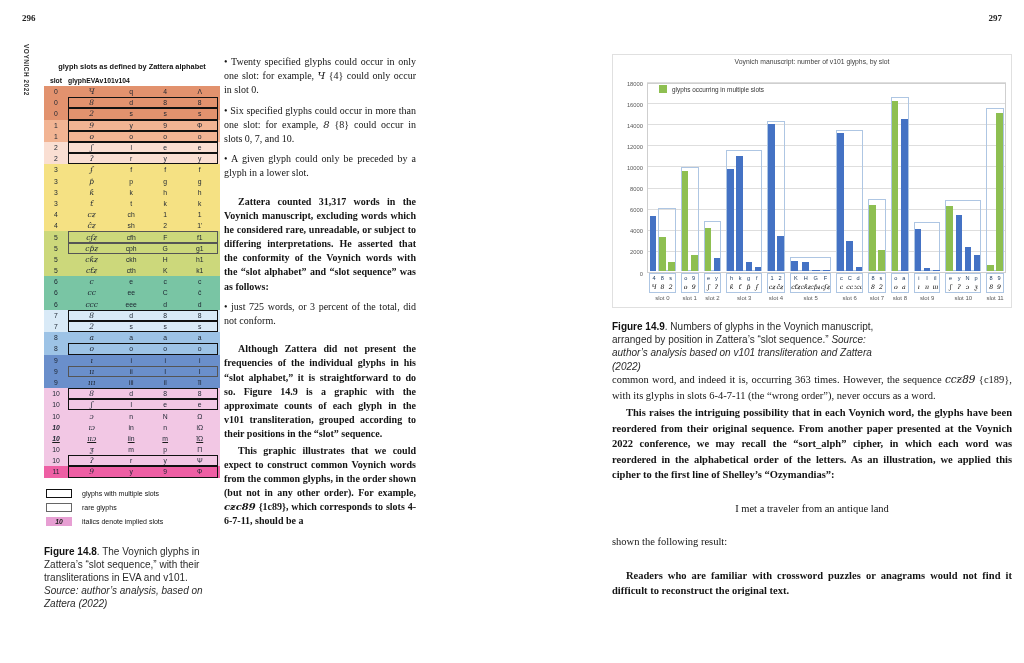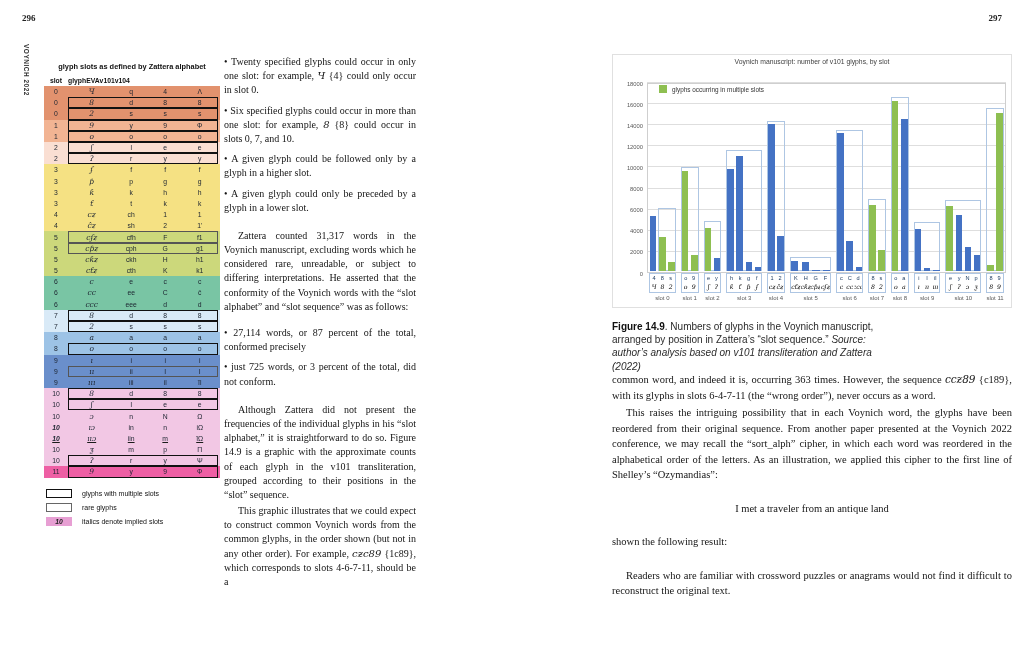--- a/index.html
+++ b/index.html
@@ -38,21 +38,21 @@
   .leg-label{font-size:7px;color:#111;}
   .caption{font-size:10px;color:#2b2b2b;line-height:1.32;}
   .caption b{color:#111;}
   .caption i{font-style:italic;}
   #caption-148{margin-top:16px;width:176px;}
 
   
   #left-column{left:224px;top:55px;width:192px;font-family:"Liberation Serif", serif;
                font-size:10px;line-height:1.42;text-align:justify;color:#141414;}
   #left-column p{margin:0;}
-  .indent{text-indent:14px;}
+  .indent{text-indent:14px;font-weight:bold;}
   .voy{font-family:"DejaVu Serif", serif;font-style:italic;}
 
   
   #chart{left:612px;top:54px;width:400px;height:254px;border:1px solid #e0e0e0;background:#fff;box-sizing:border-box;}
   .ch-title{height:13px;font-size:6.8px;color:#3f3f3f;text-align:center;padding-top:3px;}
   .ch-body{position:relative;height:236px;}
   .gridline{position:absolute;left:34px;right:5px;height:1px;background:#dedede;}
   .gridline.zero{background:#9c9c9c;}
   .plot-frame{position:absolute;left:34px;right:5px;border:1px solid #cfcfcf;box-sizing:border-box;}
   .ylab{position:absolute;left:0;width:30px;text-align:right;font-size:5.8px;color:#595959;}
@@ -416,29 +416,30 @@
       </div>
       <div class="leg-row">
         <div class="leg-box leg-rare"></div>
         <span class="leg-label">rare glyphs</span>
       </div>
       <div class="leg-row">
         <div class="leg-box leg-implied">10</div>
         <span class="leg-label">italics denote implied slots</span>
       </div>
     </div>
+  <div id="caption-148" class="caption">
+    <b>Figure 14.8</b><span>. The Voynich glyphs in Zattera’s “slot sequence,” with their transliterations in EVA and v101. </span><i>Source: author’s analysis, based on Zattera (2022)</i>
+  </div>
 </div>
 
 <div id="left-column" class="abs">
     <p style="margin-top: 0px;"><span>• Twenty specified glyphs could occur in only one slot: for example, </span><span class="voy">Ч</span><span> {4} could only occur in slot 0.</span></p>
     <p style="margin-top: 6px;"><span>• Six specified glyphs could occur in more than one slot: for example, </span><span class="voy">8</span><span> {8} could occur in slots 0, 7, and 10.</span></p>
-    <p style="margin-top: 6px;"><span>• A given glyph could be followed only by a glyph in a higher slot.</span></p>
     <p style="margin-top: 6px;"><span>• A given glyph could only be preceded by a glyph in a lower slot.</span></p>
     <p class="indent" style="margin-top: 14px;"><span>Zattera counted 31,317 words in the Voynich manuscript, excluding words which he considered rare, unreadable, or subject to differing interpretations. He asserted that the conformity of the Voynich words with the “slot alphabet” and “slot sequence” was as follows:</span></p>
-    <p style="margin-top: 12px;"><span>• 27,114 words, or 87 percent of the total, conformed precisely</span></p>
     <p style="margin-top: 6px;"><span>• just 725 words, or 3 percent of the total, did not conform.</span></p>
     <p class="indent" style="margin-top: 14px;"><span>Although Zattera did not present the frequencies of the individual glyphs in his “slot alphabet,” it is straightforward to do so. Figure 14.9 is a graphic with the approximate counts of each glyph in the v101 transliteration, grouped according to their positions in the “slot” sequence.</span></p>
     <p class="indent" style="margin-top: 2px;"><span>This graphic illustrates that we could expect to construct common Voynich words from the common glyphs, in the order shown (but not in any other order). For example, </span><span class="voy">cƶc89</span><span> {1c89}, which corresponds to slots 4-6-7-11, should be a</span></p>
   </div>
 
 <div class="abs pagenum" style="right:22px;top:13px;">297</div>
 <div class="abs sidevert" style="right:21px;top:58px;">E. WHAT IS A GLYPH?</div>
 
 <div id="chart" class="abs">
   <div class="ch-title">Voynich manuscript: number of v101 glyphs, by slot</div>

